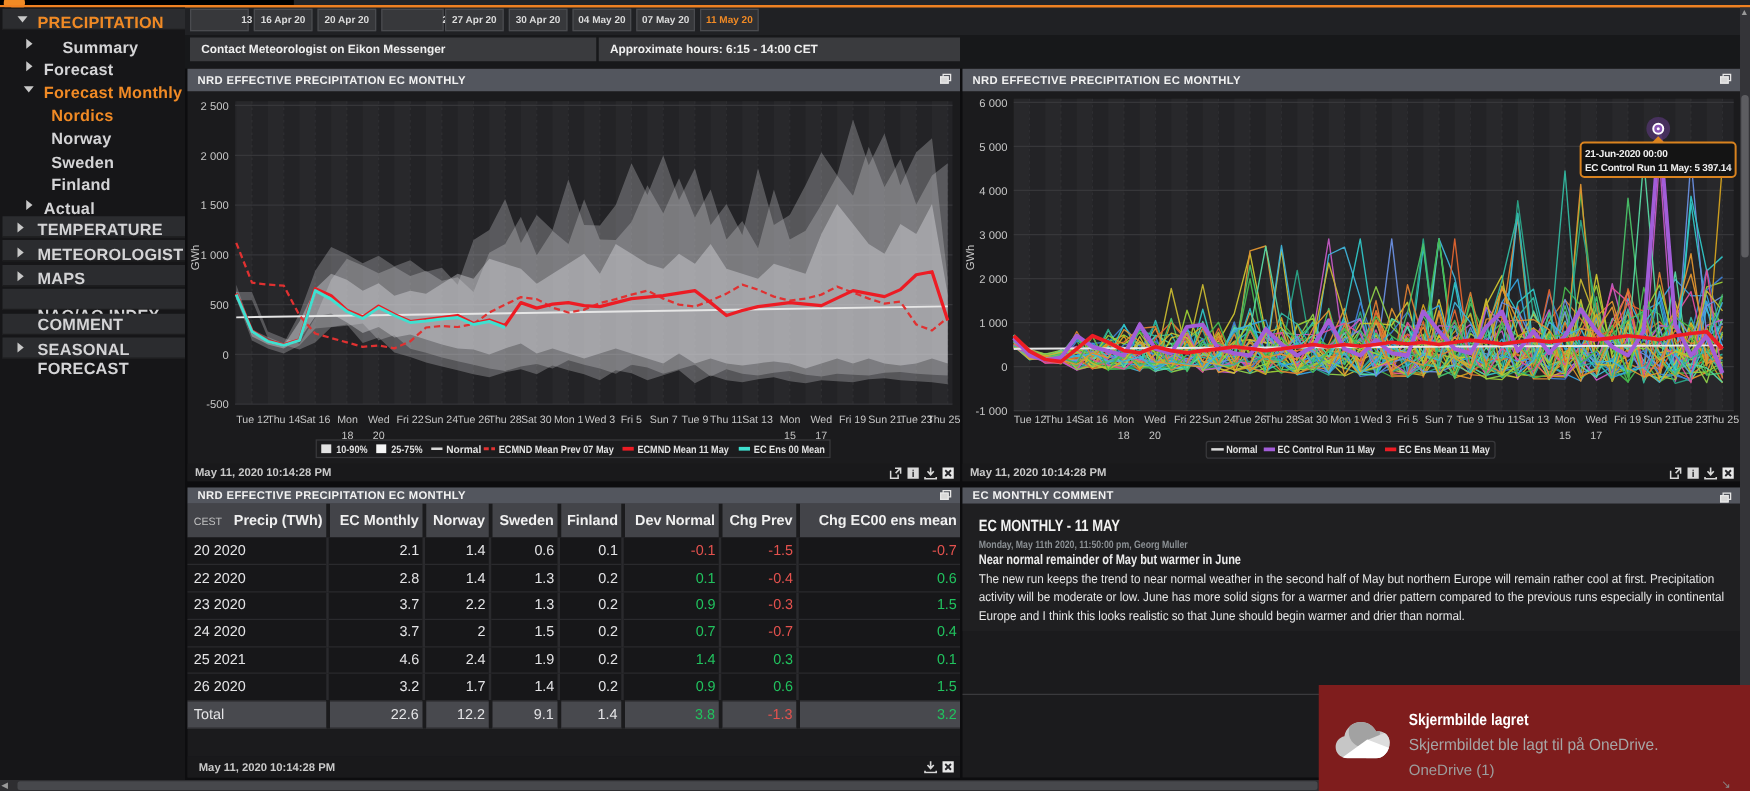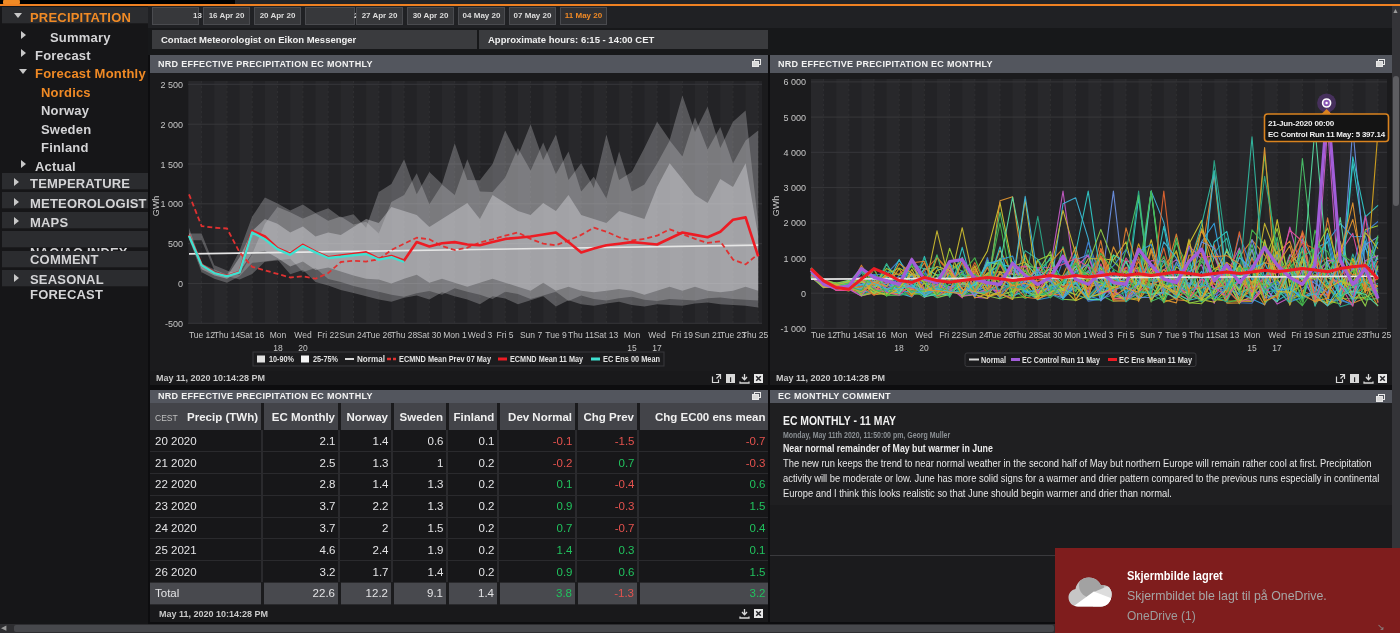--- a/index.html
+++ b/index.html
@@ -467,30 +467,20 @@
             <td>20 2020</td>
             <td>2.1</td>
             <td>1.4</td>
             <td>0.6</td>
             <td>0.1</td>
             <td class="neg">-0.1</td>
             <td class="neg">-1.5</td>
             <td class="neg">-0.7</td>
           </tr>
    <tr>
-            <td>21 2020</td>
-            <td>2.5</td>
-            <td>1.3</td>
-            <td>1</td>
-            <td>0.2</td>
-            <td class="neg">-0.2</td>
-            <td class="pos">0.7</td>
-            <td class="neg">-0.3</td>
-          </tr>
-   <tr>
             <td>22 2020</td>
             <td>2.8</td>
             <td>1.4</td>
             <td>1.3</td>
             <td>0.2</td>
             <td class="pos">0.1</td>
             <td class="neg">-0.4</td>
             <td class="pos">0.6</td>
           </tr>
    <tr>

